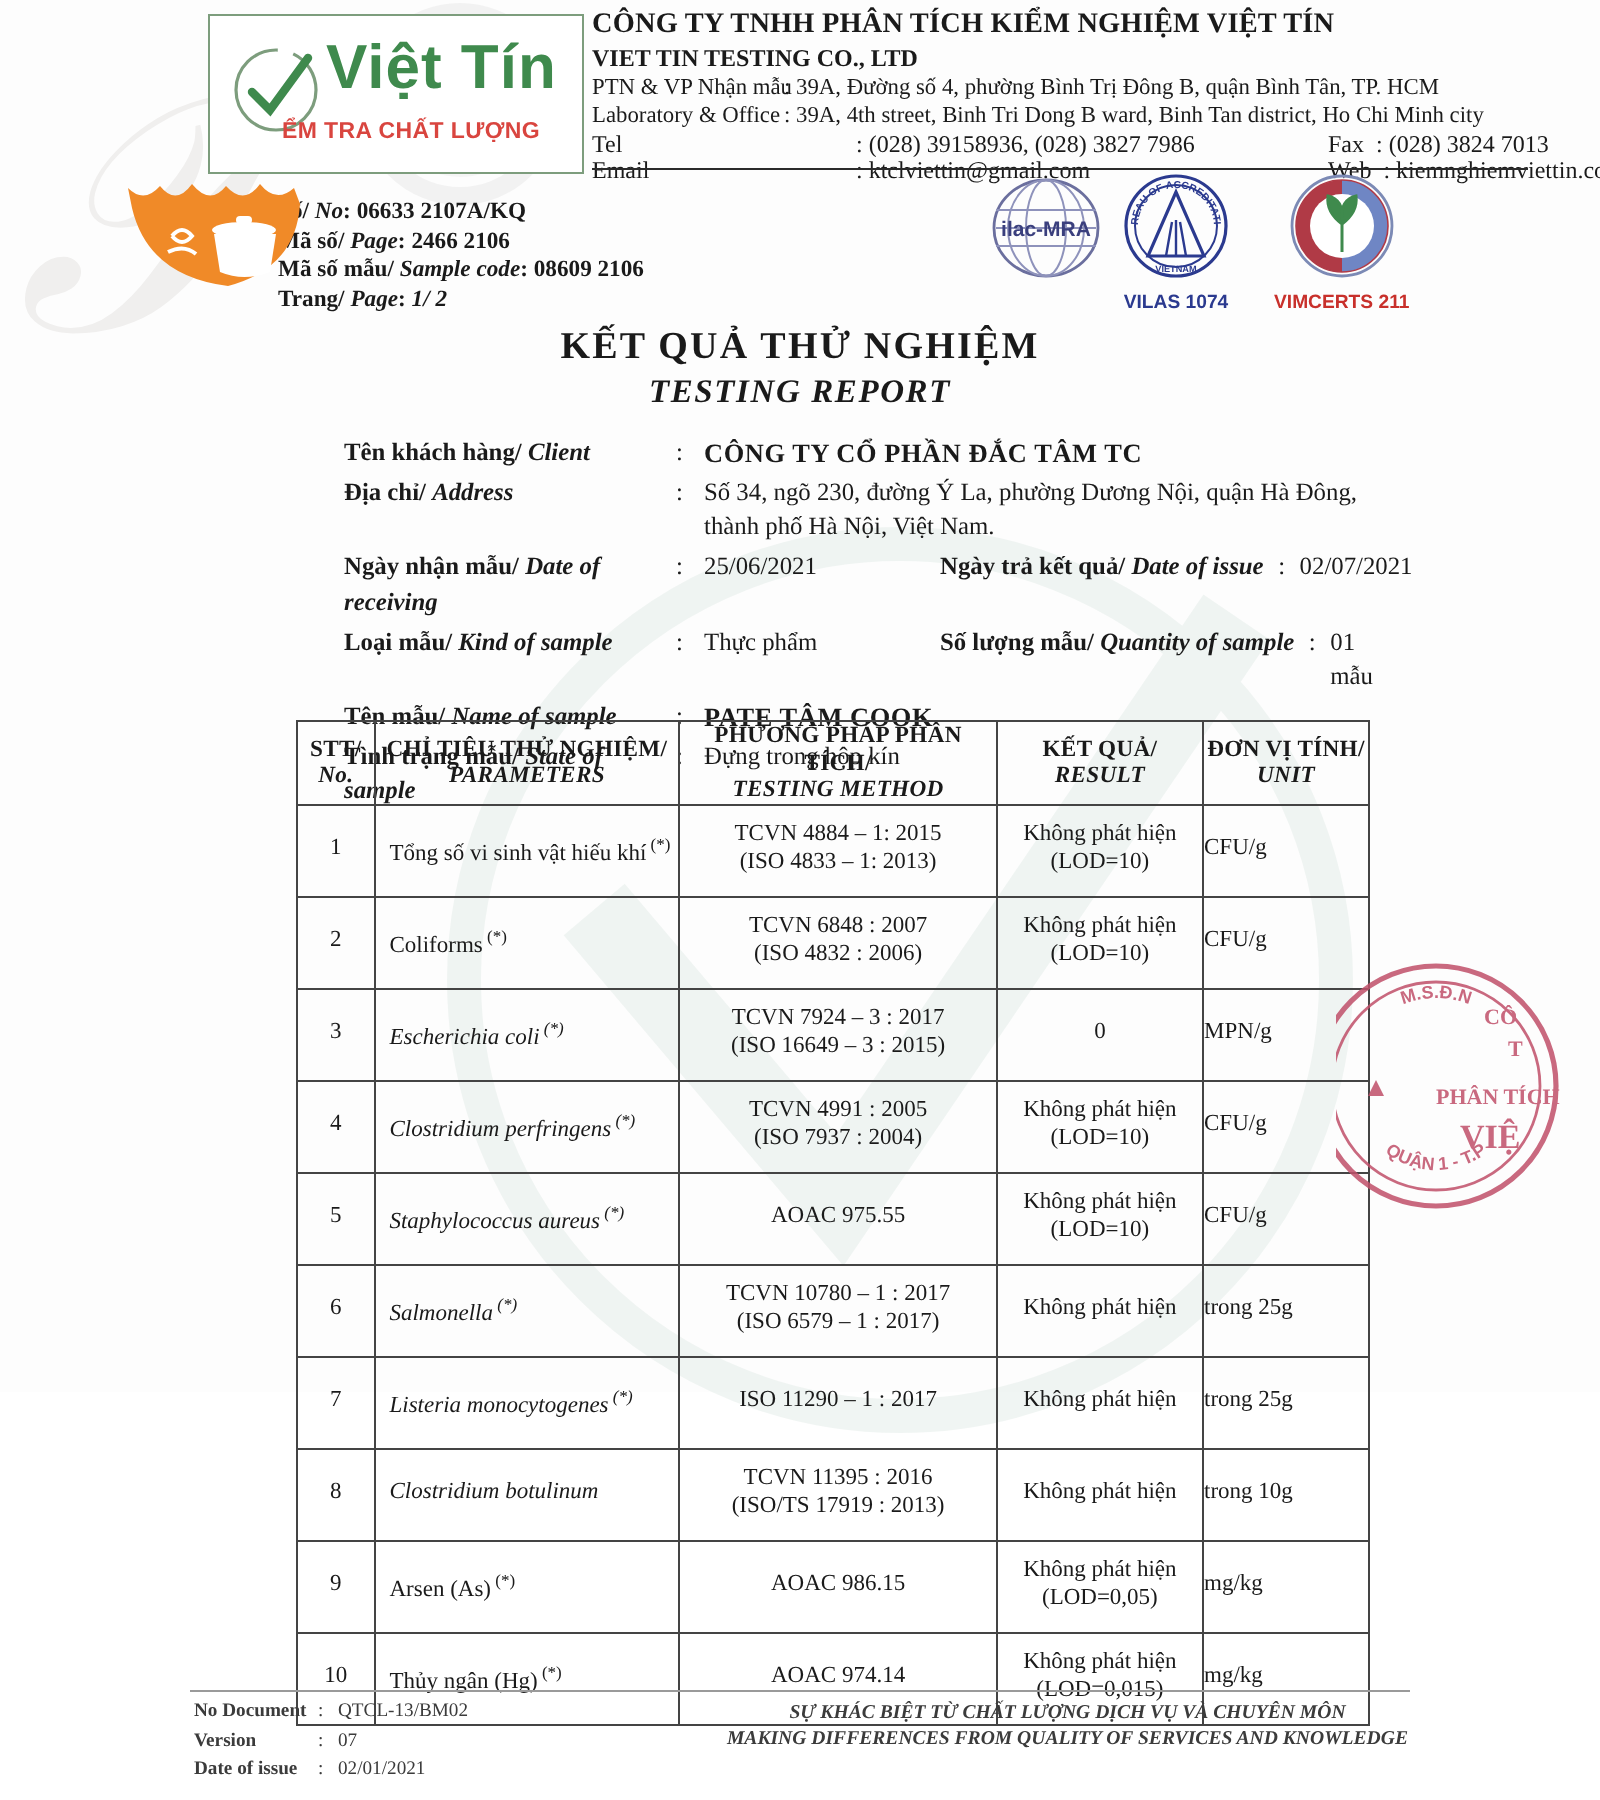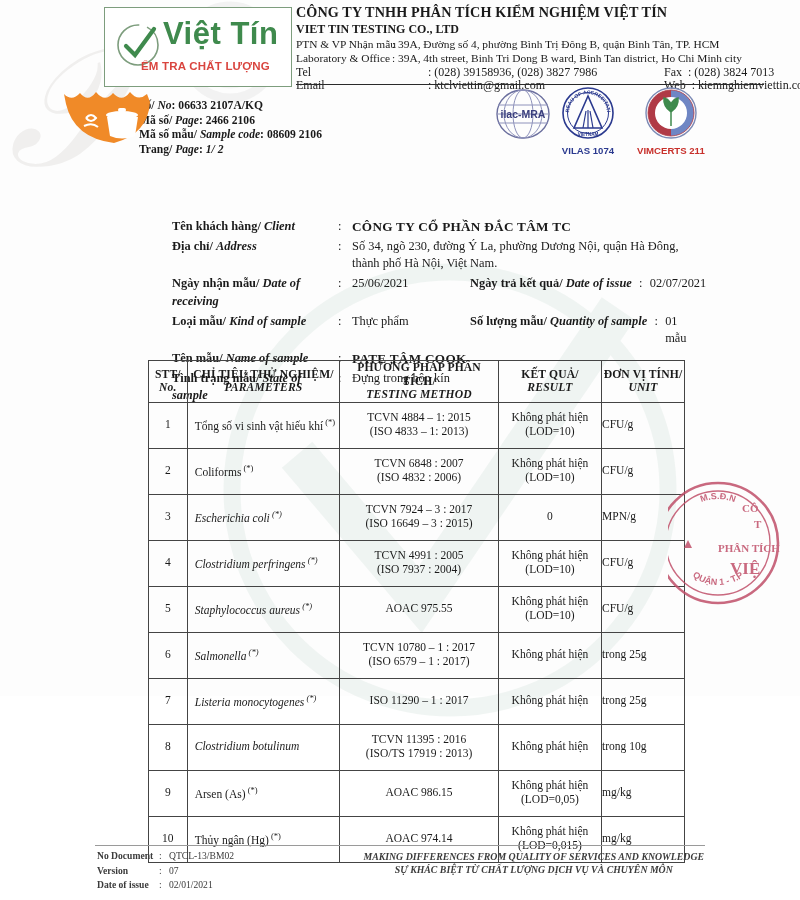--- a/index.html
+++ b/index.html
@@ -430,20 +430,24 @@
         <path d="M 27 4 A 23 23 0 0 0 27 50 Z" fill="#b03a46"></path>
         <path d="M 27 4 A 23 23 0 0 1 27 50 Z" fill="#6f86c4"></path>
         <circle cx="27" cy="27" r="16" fill="#fff"></circle>
         <path d="M 27 40 L 27 24 M 27 26 Q 19 20 20 12 Q 28 14 27 24 M 27 26 Q 35 20 34 12 Q 26 14 27 24" fill="#3f8a4d" stroke="#3f8a4d" stroke-width="1.5"></path>
         <circle cx="27" cy="27" r="23" fill="none" stroke="#b03a46" stroke-width="0.8"></circle>
       </svg>
       <div class="accred-cap cap-red">VIMCERTS 211</div>
     </div>
   </div>
 
+  <div class="title-wrap">
+    <div class="title-vn">KẾT QUẢ THỬ NGHIỆM</div>
+    <div class="title-en">TESTING REPORT</div>
+  </div>
 
   <div class="info">
 
     <div class="info-row">
       <span class="info-label"><span>Tên khách hàng/</span> <span class="en">Client</span></span>
       <span class="info-colon">:</span>
       <span class="info-value bold">CÔNG TY CỔ PHẦN ĐẮC TÂM TC</span>
     </div>
 
     <div class="info-row">
@@ -670,17 +674,17 @@
       <span class="fl-c">:</span>
       <span>07</span>
     </div>
     <div class="fl-row">
       <span class="fl-k">Date of issue</span>
       <span class="fl-c">:</span>
       <span>02/01/2021</span>
     </div>
   </div>
   <div class="footer-right">
+    <div>SỰ KHÁC BIỆT TỪ CHẤT LƯỢNG DỊCH VỤ VÀ CHUYÊN MÔN</div>
     <div>MAKING DIFFERENCES FROM QUALITY OF SERVICES AND KNOWLEDGE</div>
-    <div>SỰ KHÁC BIỆT TỪ CHẤT LƯỢNG DỊCH VỤ VÀ CHUYÊN MÔN</div>
   </div>
 
 </div>
 
 </body></html>

